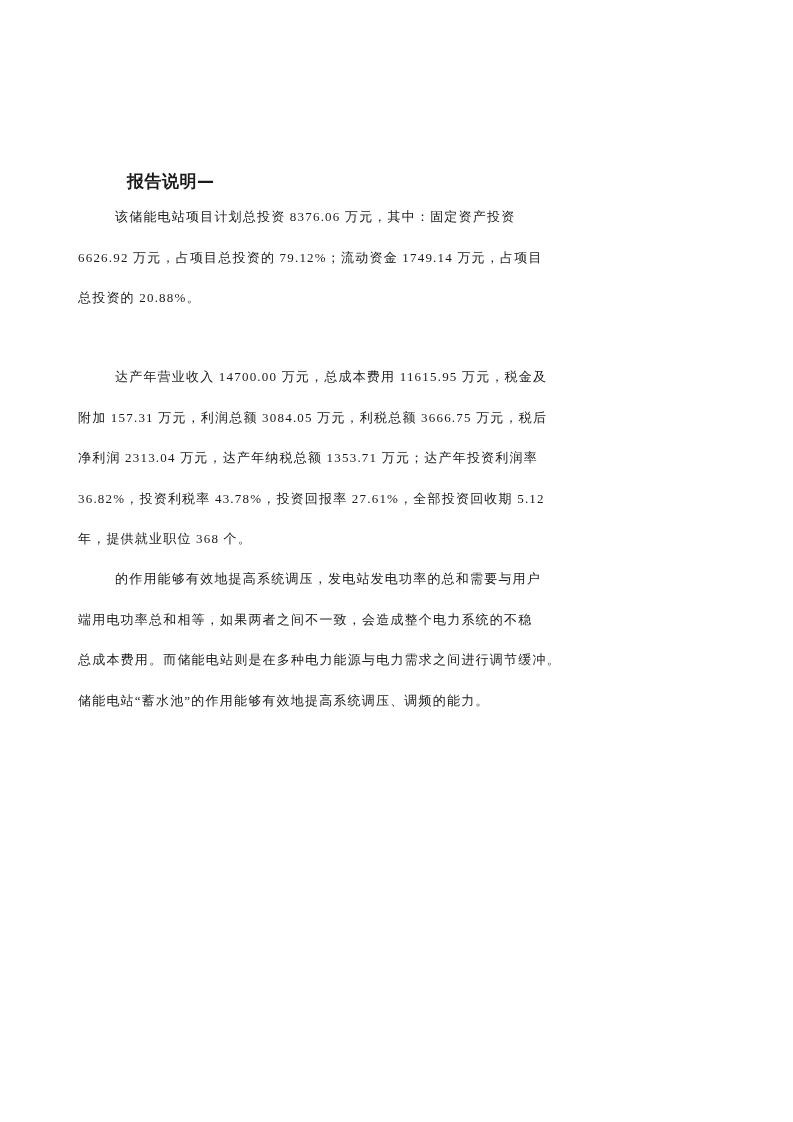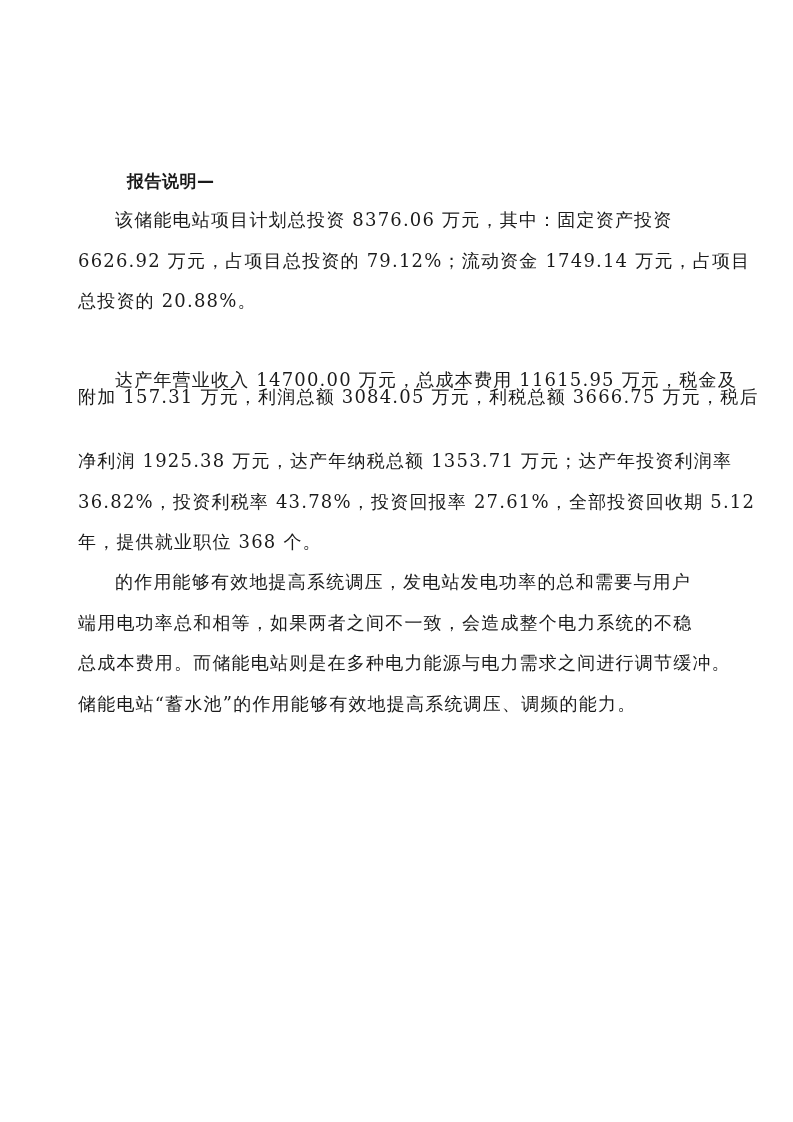--- a/index.html
+++ b/index.html
@@ -1,39 +1,39 @@
 <!DOCTYPE html>
 <html><head>
 <meta charset="utf-8">
 <style>
   html, body { margin: 0; padding: 0; background: #ffffff; }
   body { width: 793px; height: 1122px; position: relative; overflow: hidden;
          font-family: "DejaVu Serif", "Liberation Serif", serif; color: #1a1a1a; }
   .page { position: absolute; left: 0; top: 0; width: 769px; height: 1122px; }
   .heading { position: absolute; left: 127px; top: 170px; font-size: 17px; font-weight: bold;
              font-family: "DejaVu Sans", "Liberation Sans", sans-serif; letter-spacing: 0.5px; }
-  .line { position: absolute; left: 78px; font-size: 18px; white-space: nowrap; letter-spacing: 1.2px; }
+  .line { position: absolute; left: 78px; font-size: 13px; white-space: nowrap; letter-spacing: 1.2px; font-family: Liberation Serif, serif; }
   .indent { left: 115px; }
 </style>
 </head>
 <body>
 
 <div class="page">
   <div class="heading">报告说明—</div>
 
   <div>
     <div class="line indent" style="top:208px">该储能电站项目计划总投资 8376.06 万元，其中：固定资产投资</div>
     <div class="line" style="top:249px">6626.92 万元，占项目总投资的 79.12%；流动资金 1749.14 万元，占项目</div>
     <div class="line" style="top:289px">总投资的 20.88%。</div>
   </div>
 
   <div>
     <div class="line indent" style="top:368px">达产年营业收入 14700.00 万元，总成本费用 11615.95 万元，税金及</div>
-    <div class="line" style="top:385px">附加 157.31 万元，利润总额 3084.05 万元，利税总额 3666.75 万元，税后</div>
-    <div class="line" style="top:449px">净利润 1925.38 万元，达产年纳税总额 1353.71 万元；达产年投资利润率</div>
+    <div class="line" style="top:409px">附加 157.31 万元，利润总额 3084.05 万元，利税总额 3666.75 万元，税后</div>
+    <div class="line" style="top:449px">净利润 2313.04 万元，达产年纳税总额 1353.71 万元；达产年投资利润率</div>
     <div class="line" style="top:490px">36.82%，投资利税率 43.78%，投资回报率 27.61%，全部投资回收期 5.12</div>
     <div class="line" style="top:530px">年，提供就业职位 368 个。</div>
   </div>
 
   <div>
     <div class="line indent" style="top:570px">的作用能够有效地提高系统调压，发电站发电功率的总和需要与用户</div>
     <div class="line" style="top:611px">端用电功率总和相等，如果两者之间不一致，会造成整个电力系统的不稳</div>
     <div class="line" style="top:651px">总成本费用。而储能电站则是在多种电力能源与电力需求之间进行调节缓冲。</div>
     <div class="line" style="top:692px">储能电站“蓄水池”的作用能够有效地提高系统调压、调频的能力。</div>
   </div>

